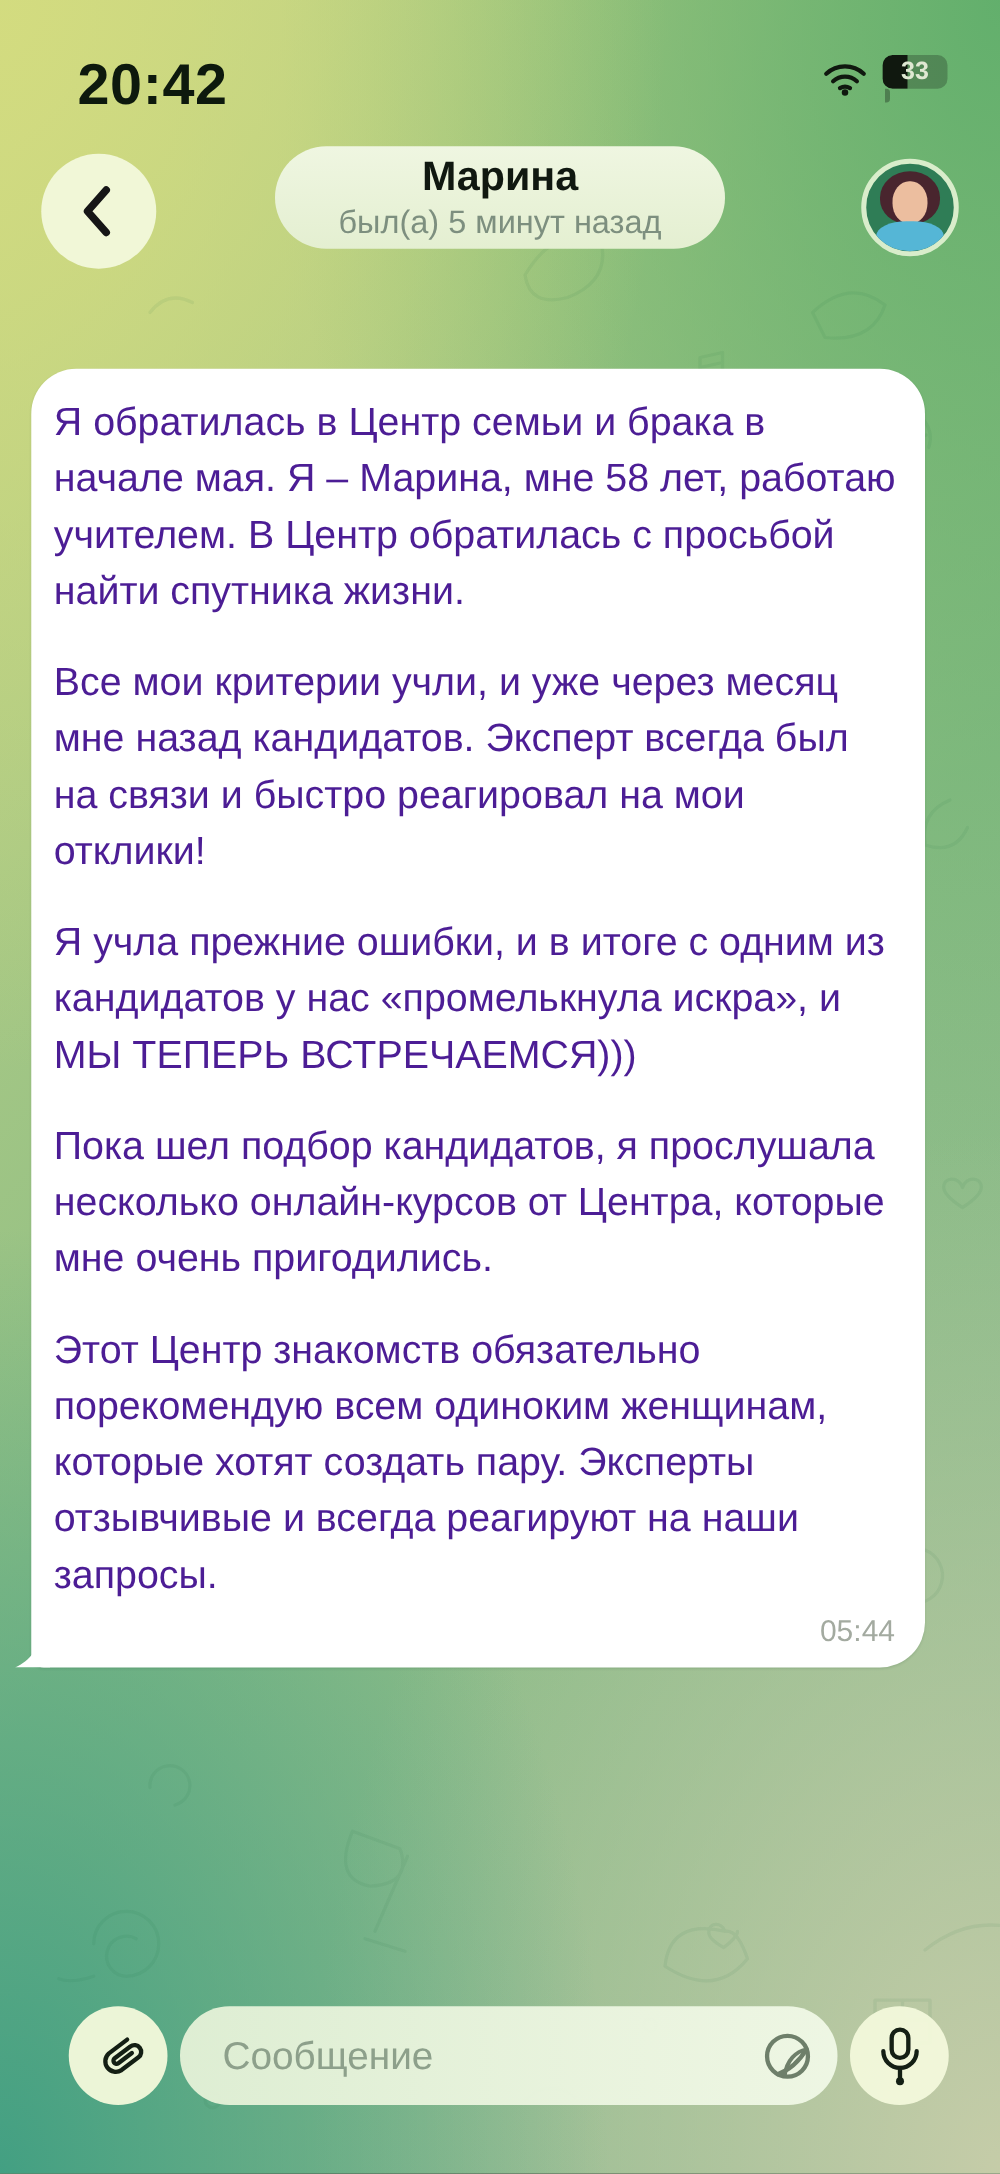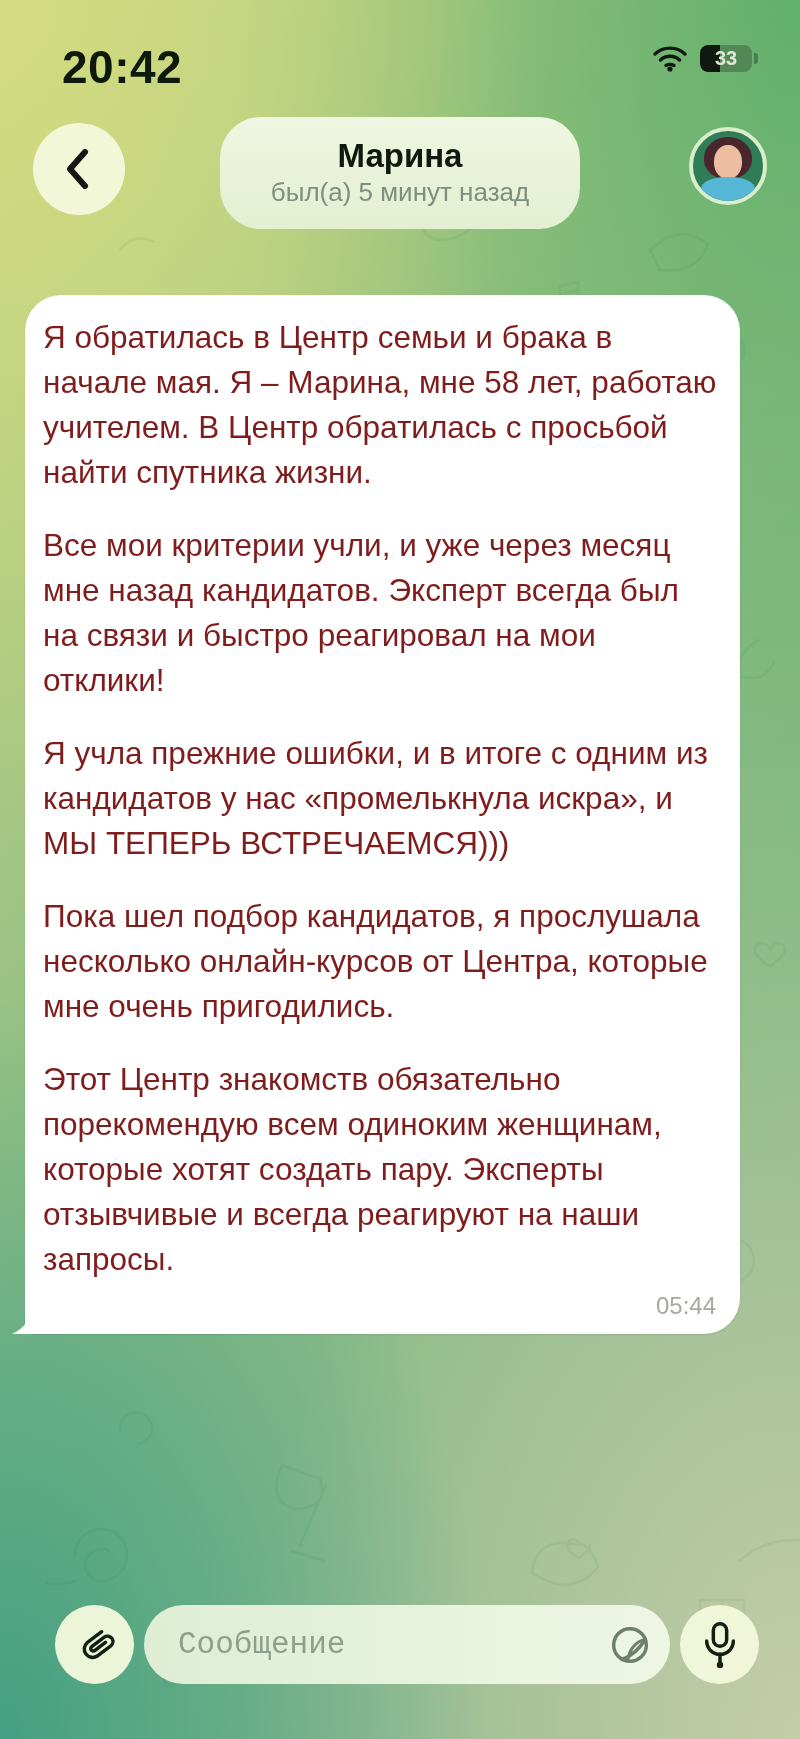--- a/index.html
+++ b/index.html
@@ -32,21 +32,21 @@
   
   .header{position:absolute;top:117px;left:0;right:0;height:84px;}
   .circle-btn{
     border:none;cursor:pointer;padding:0;
     display:flex;align-items:center;justify-content:center;
     background:rgba(243,248,219,0.96);border-radius:50%;
   }
   .back-btn{position:absolute;left:33px;top:6px;width:92px;height:92px;}
   .title-pill{
     position:absolute;left:50%;top:0;transform:translateX(-50%);
-    min-width:284px;height:82px;border-radius:41px;padding:15px 38px;
+    min-width:284px;height:82px;border-radius:41px;padding:0 38px;
     background:linear-gradient(180deg,#eff6e1 0%,#e4efd1 100%);
     display:flex;flex-direction:column;align-items:center;justify-content:center;
     cursor:pointer;
   }
   .chat-title{font-size:33px;font-weight:bold;color:#101810;line-height:1.15;}
   .chat-subtitle{font-size:26px;color:#7d8f7f;line-height:1.2;margin-top:2px;}
   .avatar{
     position:absolute;right:33px;top:10px;width:70px;height:70px;border-radius:50%;
     border:4px solid #d9edcb;background:#2f7d56;overflow:hidden;cursor:pointer;
   }
@@ -54,37 +54,37 @@
   .av-face{position:absolute;left:21px;top:14px;width:28px;height:34px;background:#ecbe9f;border-radius:48%;}
   .av-body{position:absolute;left:8px;top:46px;width:54px;height:26px;background:#55b6d6;border-radius:45% 45% 0 0;}
 
   
   .bubble{
     position:absolute;left:25px;top:295px;width:715px;box-sizing:border-box;
     background:#ffffff;border-radius:36px;border-bottom-left-radius:10px;
     padding:20px 22px 52px 18px;
     box-shadow:0 1px 2px rgba(20,60,30,0.12);
   }
-  .bubble p{margin:0 0 28px 0;font-size:31.5px;line-height:45px;color:#7f1d1d;}
+  .bubble p{margin:0 0 28px 0;font-size:31.5px;line-height:45px;color:#4c1d95;}
   .bubble p:last-of-type{margin-bottom:0;}
   .msg-time{position:absolute;right:24px;bottom:14px;font-size:24px;color:#a3aaa0;}
   .tail{position:absolute;left:-13px;bottom:0;}
 
   
   .composer{position:absolute;left:0;top:1605px;width:800px;height:79px;}
   .attach-btn{position:absolute;left:55px;top:0;width:79px;height:79px;}
   .mic-btn{position:absolute;left:680px;top:0;width:79px;height:79px;}
   .input-pill{
     position:absolute;left:144px;top:0;width:526px;height:79px;border-radius:40px;
     background:linear-gradient(90deg,rgba(230,242,216,0.94),rgba(240,248,230,0.96));
     display:flex;align-items:center;
   }
   .msg-input{
     flex:1;height:100%;border:none;outline:none;background:transparent;
-    font-family:Liberation Mono, monospace;font-size:31px;color:#233023;
+    font-family:Liberation Sans, sans-serif;font-size:31px;color:#233023;
     padding:0 70px 0 34px;border-radius:40px;
   }
   .msg-input::placeholder{color:#8da08b;opacity:1;}
   .sticker-btn{position:absolute;right:18px;top:18px;width:44px;height:44px;cursor:pointer;}
 </style>
 </head>
 <body>
 
 <div class="screen">
 
@@ -119,21 +119,21 @@
     <span class="status-time">20:42</span>
     <div class="status-icons">
       <svg width="36" height="28" viewBox="0 0 36 28">
         <g fill="none" stroke="#10180f" stroke-width="3.4" stroke-linecap="round">
           <path d="M3 10 a22 22 0 0 1 30 0"></path>
           <path d="M8.5 16 a14 14 0 0 1 19 0"></path>
           <path d="M14 21.5 a8 8 0 0 1 8 0"></path>
         </g>
         <circle cx="18" cy="25" r="2.6" fill="#10180f"></circle>
       </svg>
-      <span style="display:flex;align-items:center;">
+      <span style="display:flex;flex-direction:column;">
         <span class="battery">
           <span class="battery-fill"></span>
           <span class="battery-num">33</span>
         </span>
         <span class="battery-nub"></span>
       </span>
     </div>
   </div>
 
   <div class="header">

